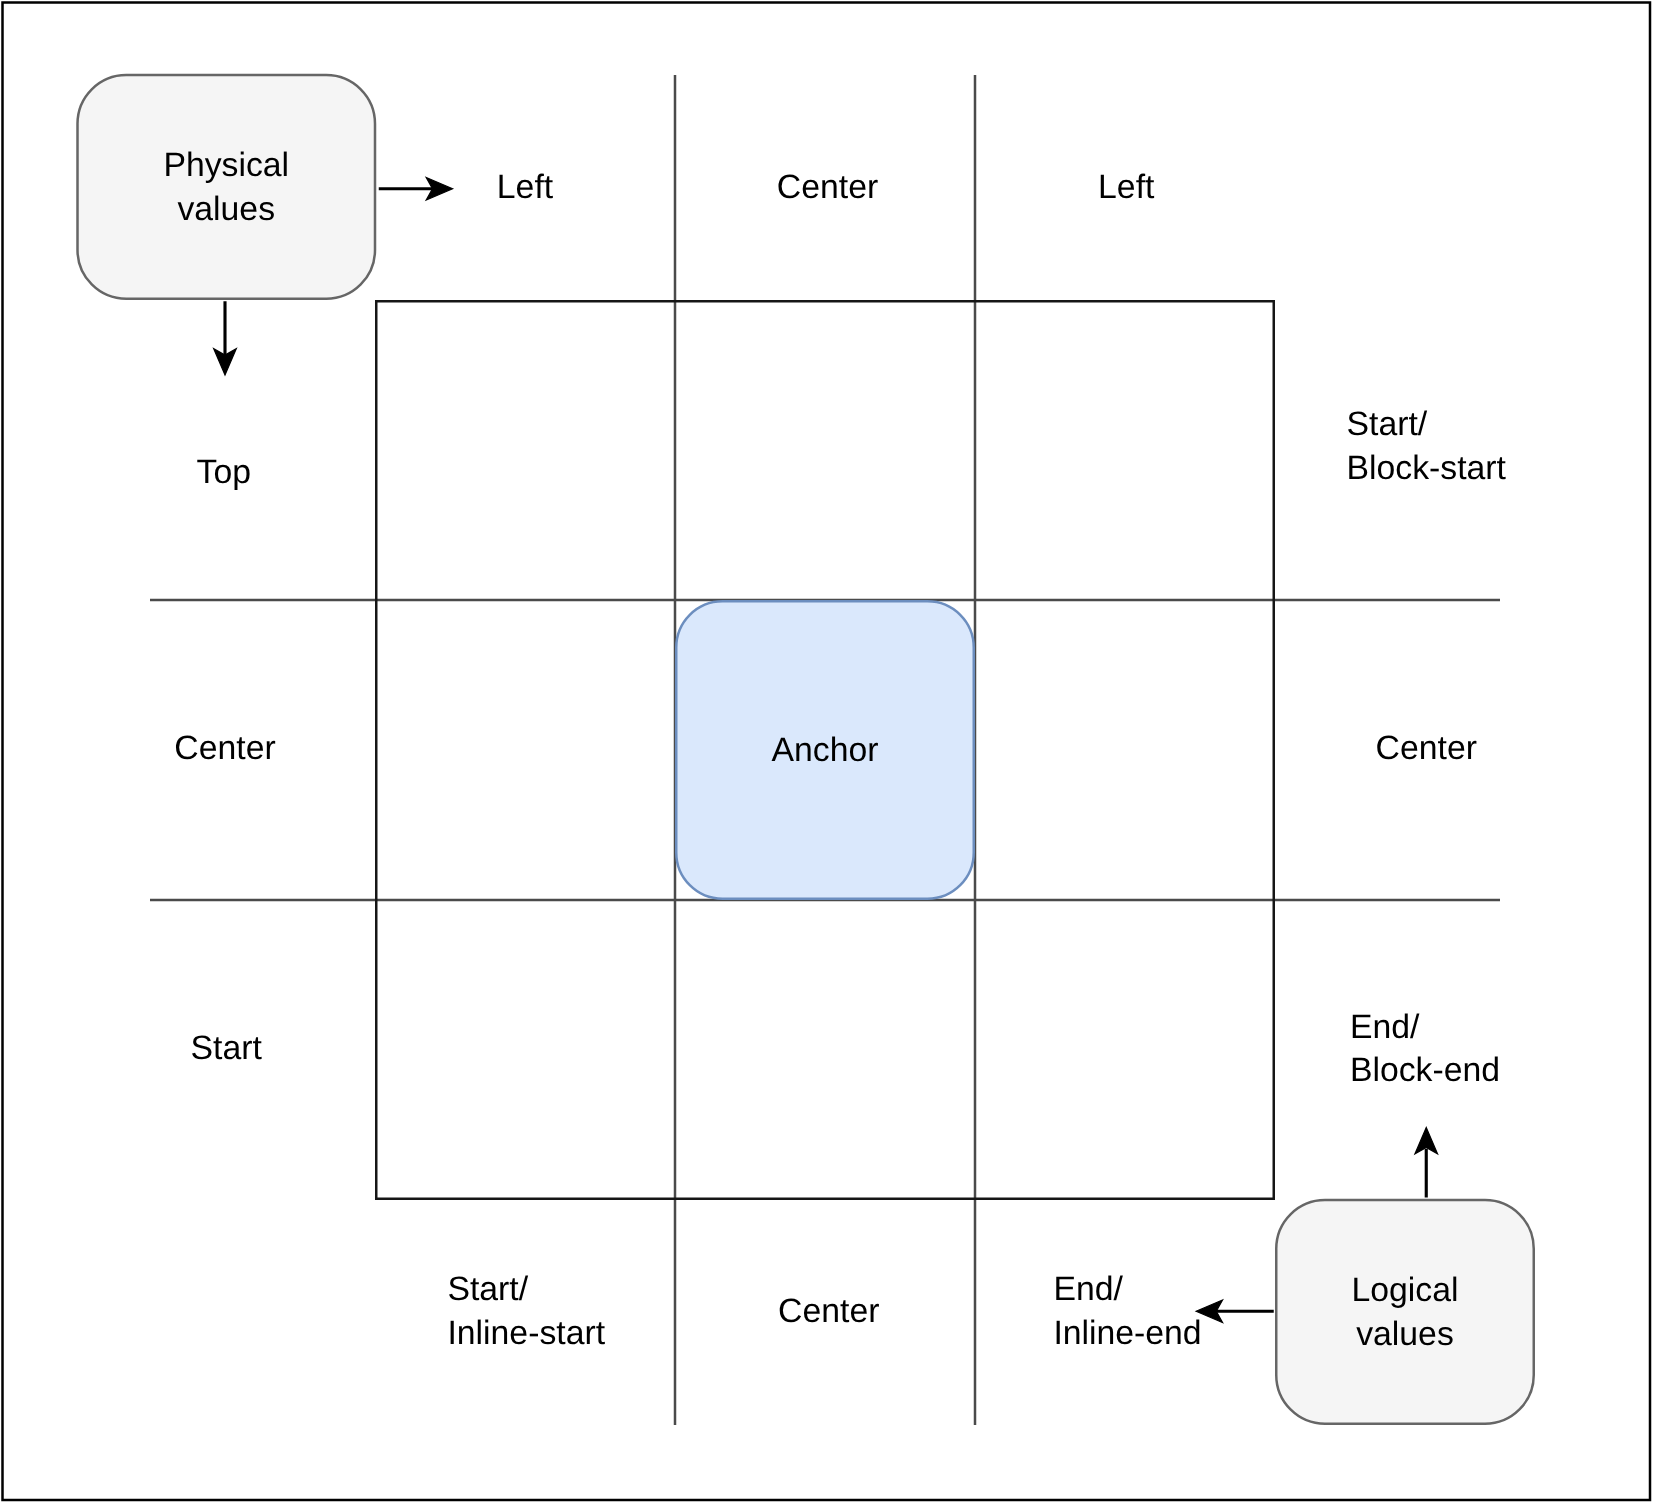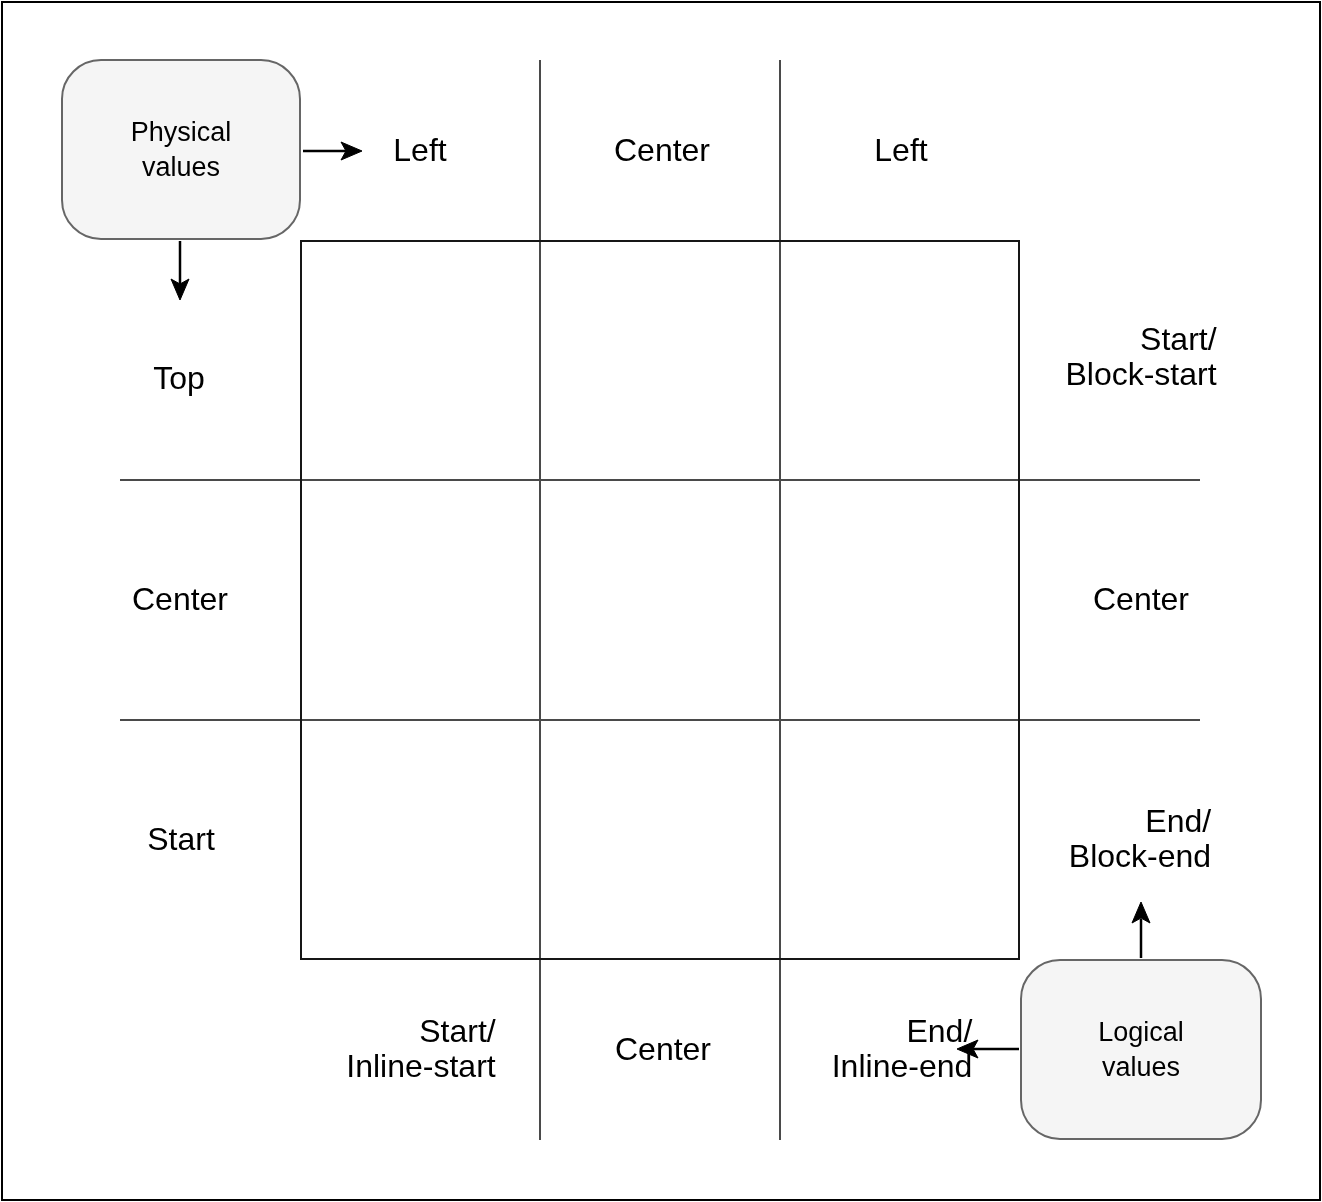--- a/index.html
+++ b/index.html
@@ -69,29 +69,29 @@
   .box.gray{
     background:var(--value-box-fill);
     border:2px solid var(--value-box-border);
   }
   .box.blue{
     background:var(--anchor-fill);
     border:2px solid var(--anchor-border);
     border-radius:38px;
   }
   .box-physical{ left:61px;  top:59px;   width:240px; height:181px; }
-  .box-logical{  left:1020px; top:959px; width:242px; height:181px; }
+  .box-logical{  left:1020px; top:959px; width:208px; height:181px; }
   .box-anchor{   left:540px; top:480px;  width:240px; height:240px; }
   .lbl{
     position:absolute;
     transform:translate(-50%,-50%);
-    font-size:32px;
+    font-size:27px;
     line-height:35px;
     color:var(--text);
-    text-align:right;
+    text-align:left;
     white-space:pre-line;
   }
   .arrows{
     position:absolute;
     left:0; top:0;
     width:1322px; height:1202px;
     pointer-events:none;
   }
   .arrows line{ stroke:var(--arrow); stroke-width:2.5; }
   .arrows path{ fill:var(--arrow); stroke:var(--arrow); stroke-width:1; }
@@ -129,20 +129,23 @@
   <div class="box gray box-physical">
     <span>Physical
 values</span>
   </div>
 
   <div class="box gray box-logical">
     <span>Logical
 values</span>
   </div>
 
+  <div class="box blue box-anchor">
+    <span>Anchor</span>
+  </div>
 
   <div class="lbl" style="left:420px;top:150px">Left</div>
   <div class="lbl" style="left:662px;top:150px">Center</div>
   <div class="lbl" style="left:901px;top:150px">Left</div>
 
   <div class="lbl" style="left:179px;top:378px">Top</div>
   <div class="lbl" style="left:180px;top:599px">Center</div>
   <div class="lbl" style="left:181px;top:839px">Start</div>
 
   <div class="lbl" style="left:1141px;top:357px">Start/

